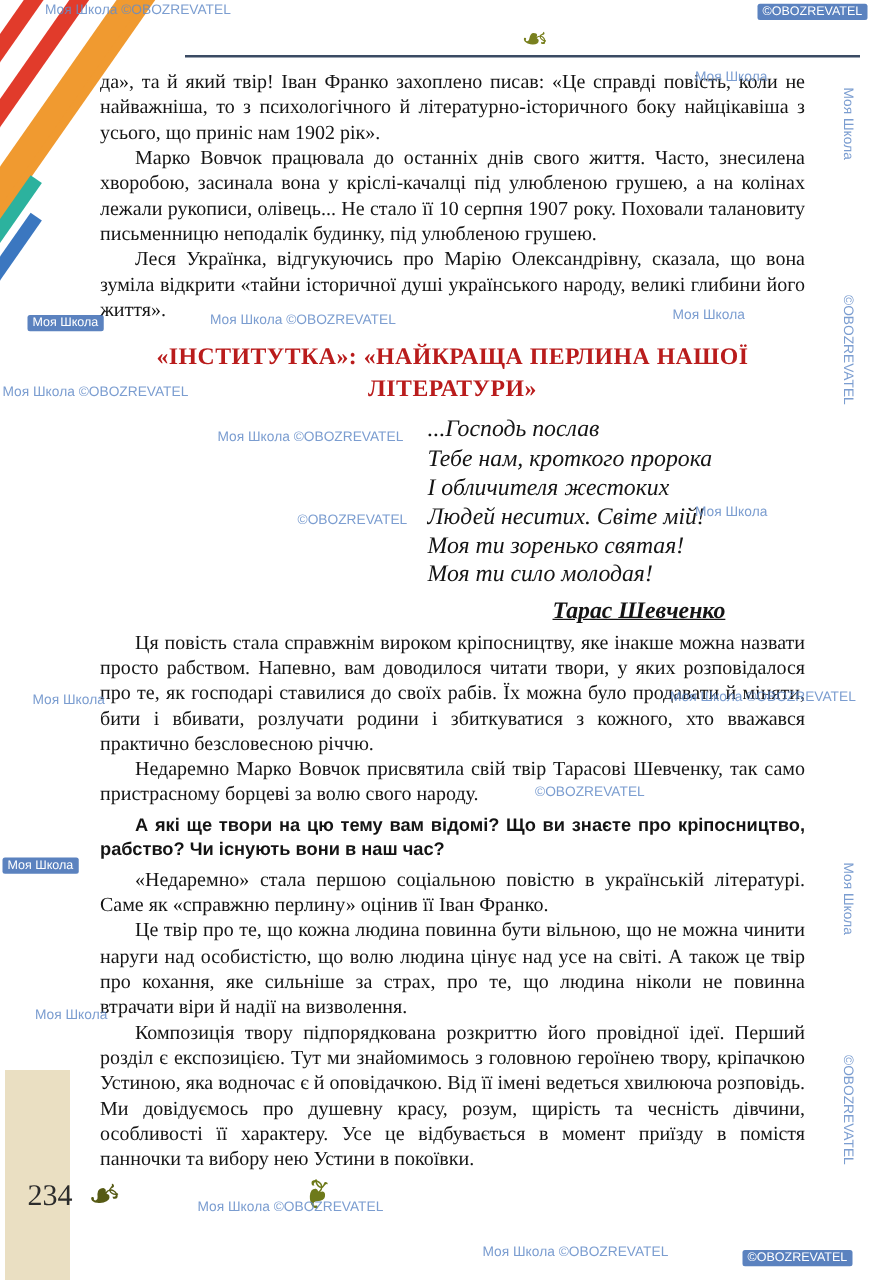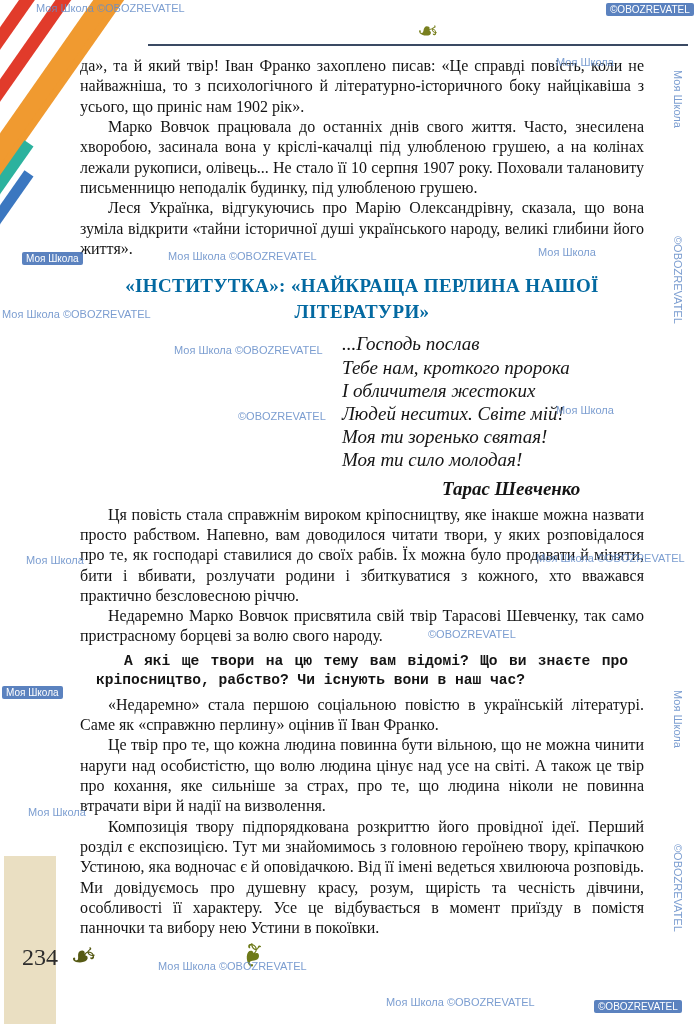--- a/index.html
+++ b/index.html
@@ -33,31 +33,31 @@
   .header-rule { position:absolute; top:44px; left:148px; right:8px; height:1.5px; background:#3a4a63; }
 
   
   .content { position:absolute; left:80px; right:52px; top:56px; color:#141414; }
   .para {
     font-size:16px; line-height:1.27; text-align:justify; text-indent:28px;
   }
   .para.no-indent { text-indent:0; }
 
   .section-title {
-    color:#0369a1; font-weight:bold; font-size:19px; line-height:1.35;
+    color:#b91c1c; font-weight:bold; font-size:19px; line-height:1.35;
     text-align:center; margin:14px 30px 8px; letter-spacing:0.4px;
   }
 
   .epigraph { margin:8px 0 4px 262px; font-style:italic; font-size:19px; line-height:1.22; }
   .epigraph-lines { white-space:pre-line; }
-  .epigraph-author { margin-top:6px; padding-left:100px; font-weight:bold; }
+  .epigraph-author { margin-top:6px; padding-left:100px; font-weight:bold;text-decoration:underline; }
 
   .question {
-    font-family:Liberation Mono, monospace; font-weight:bold;
-    font-size:14.6px; line-height:1.3; margin:5px 16px;
+    font-family:Liberation Sans, sans-serif; font-weight:bold;
+    font-size:14.6px; line-height:1.3; margin:5px 0;
   }
 
   
   .corner-strip { position:absolute; left:4px; top:856px; width:52px; height:168px; background:#eadfc2; }
   .page-number {
     position:absolute; left:22px; top:944px; font-size:24px; color:#2c2c2c;
     font-family:"Liberation Serif", serif;
   }
   .pagenum-flourish {
     position:absolute; left:70px; top:940px; color:#565a14; font-size:32px; line-height:1;

